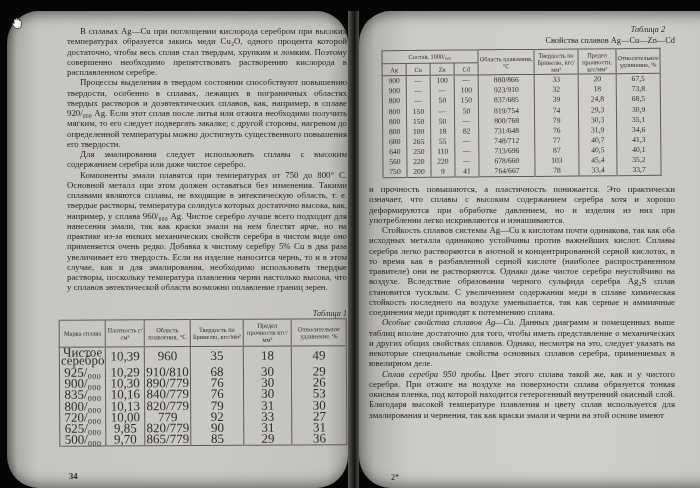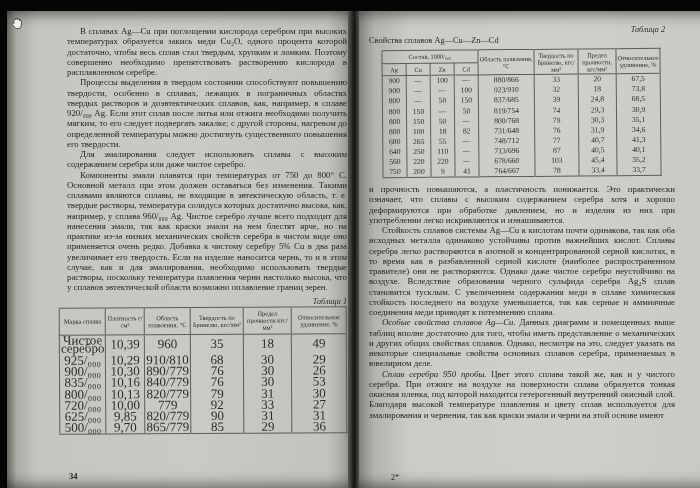--- a/index.html
+++ b/index.html
@@ -1,21 +1,21 @@
 <!DOCTYPE html>
 <html><head>
 <meta charset="utf-8">
 <style>
   html,body{margin:0;padding:0;}
   body{
     width:700px;height:488px;position:relative;overflow:hidden;
     background:#050505;
     font-family:"Liberation Serif","DejaVu Serif",serif;
   }
-  .page{position:absolute;top:11px;bottom:0;overflow:hidden;color:#24231f;}
+  .page{position:absolute;top:11px;bottom:0;overflow:hidden;color:#24231f;border-radius:32px;}
   .page-left{
     left:7px;width:341px;
     background:linear-gradient(90deg,#716f6a 0%,#aeaca6 3%,#c7c5bf 9%,#cbc9c3 55%,#c4c2bc 94%,#a3a19b 100%);
     box-shadow:inset 0 12px 14px -9px rgba(0,0,0,.55), inset 0 -12px 14px -9px rgba(0,0,0,.5);
   }
   .page-right{
     left:359px;width:356px;
     background:linear-gradient(90deg,#8a8883 0%,#b5b3ad 4%,#cdcbc5 13%,#d1cfc9 55%,#cac8c2 90%,#6e6c67 98%,#3a3935 100%);
     box-shadow:inset 0 12px 14px -9px rgba(0,0,0,.5), inset 0 -12px 14px -9px rgba(0,0,0,.5);
     padding-left:36px;
@@ -24,22 +24,22 @@
     position:absolute;left:348px;top:11px;bottom:0;width:11px;
     background:linear-gradient(90deg,#5b5954 0%,#23221f 45%,#161513 60%,#504e49 100%);
   }
   .lp-content{position:absolute;left:60px;top:15px;width:280px;}
   .rp-content{position:absolute;left:10px;top:13px;width:306px;}
 
   .body-text p{margin:0;text-indent:13px;text-align:justify;font-size:8.8px;line-height:10.25px;color:#262522;}
   .body-text p.no-indent{text-indent:0;}
   .body-text i{font-style:italic;}
 
-  .tbl-caption{font-style:italic;text-align:right;font-size:8.2px;line-height:10px;margin-top:4px;color:#2a2925;}
-  .tbl-title{text-align:left;font-size:8.4px;line-height:10px;margin:1px 0 3px 0;color:#2a2925;}
+  .tbl-caption{font-style:italic;text-align:right;font-size:8.2px;line-height:10px;margin-top:16px;color:#2a2925;}
+  .tbl-title{text-align:right;font-size:8.4px;line-height:10px;margin:1px 0 3px 0;color:#2a2925;}
 
   table{border-collapse:collapse;table-layout:fixed;color:#2e2d29;}
   .tbl{border:1px solid #5d5b55;}
   .tbl th{font-weight:normal;vertical-align:middle;text-align:center;}
   .tbl th, .tbl td{border-left:1px solid #5d5b55;}
   .tbl thead th{border-bottom:1px solid #5d5b55;}
   .tbl td{text-align:center;}
 
   .t1{width:288px;margin-left:-8px;transform:rotate(-0.3deg);}
   .t1 th{font-size:6.4px;line-height:7.2px;padding:2px 1px;}

